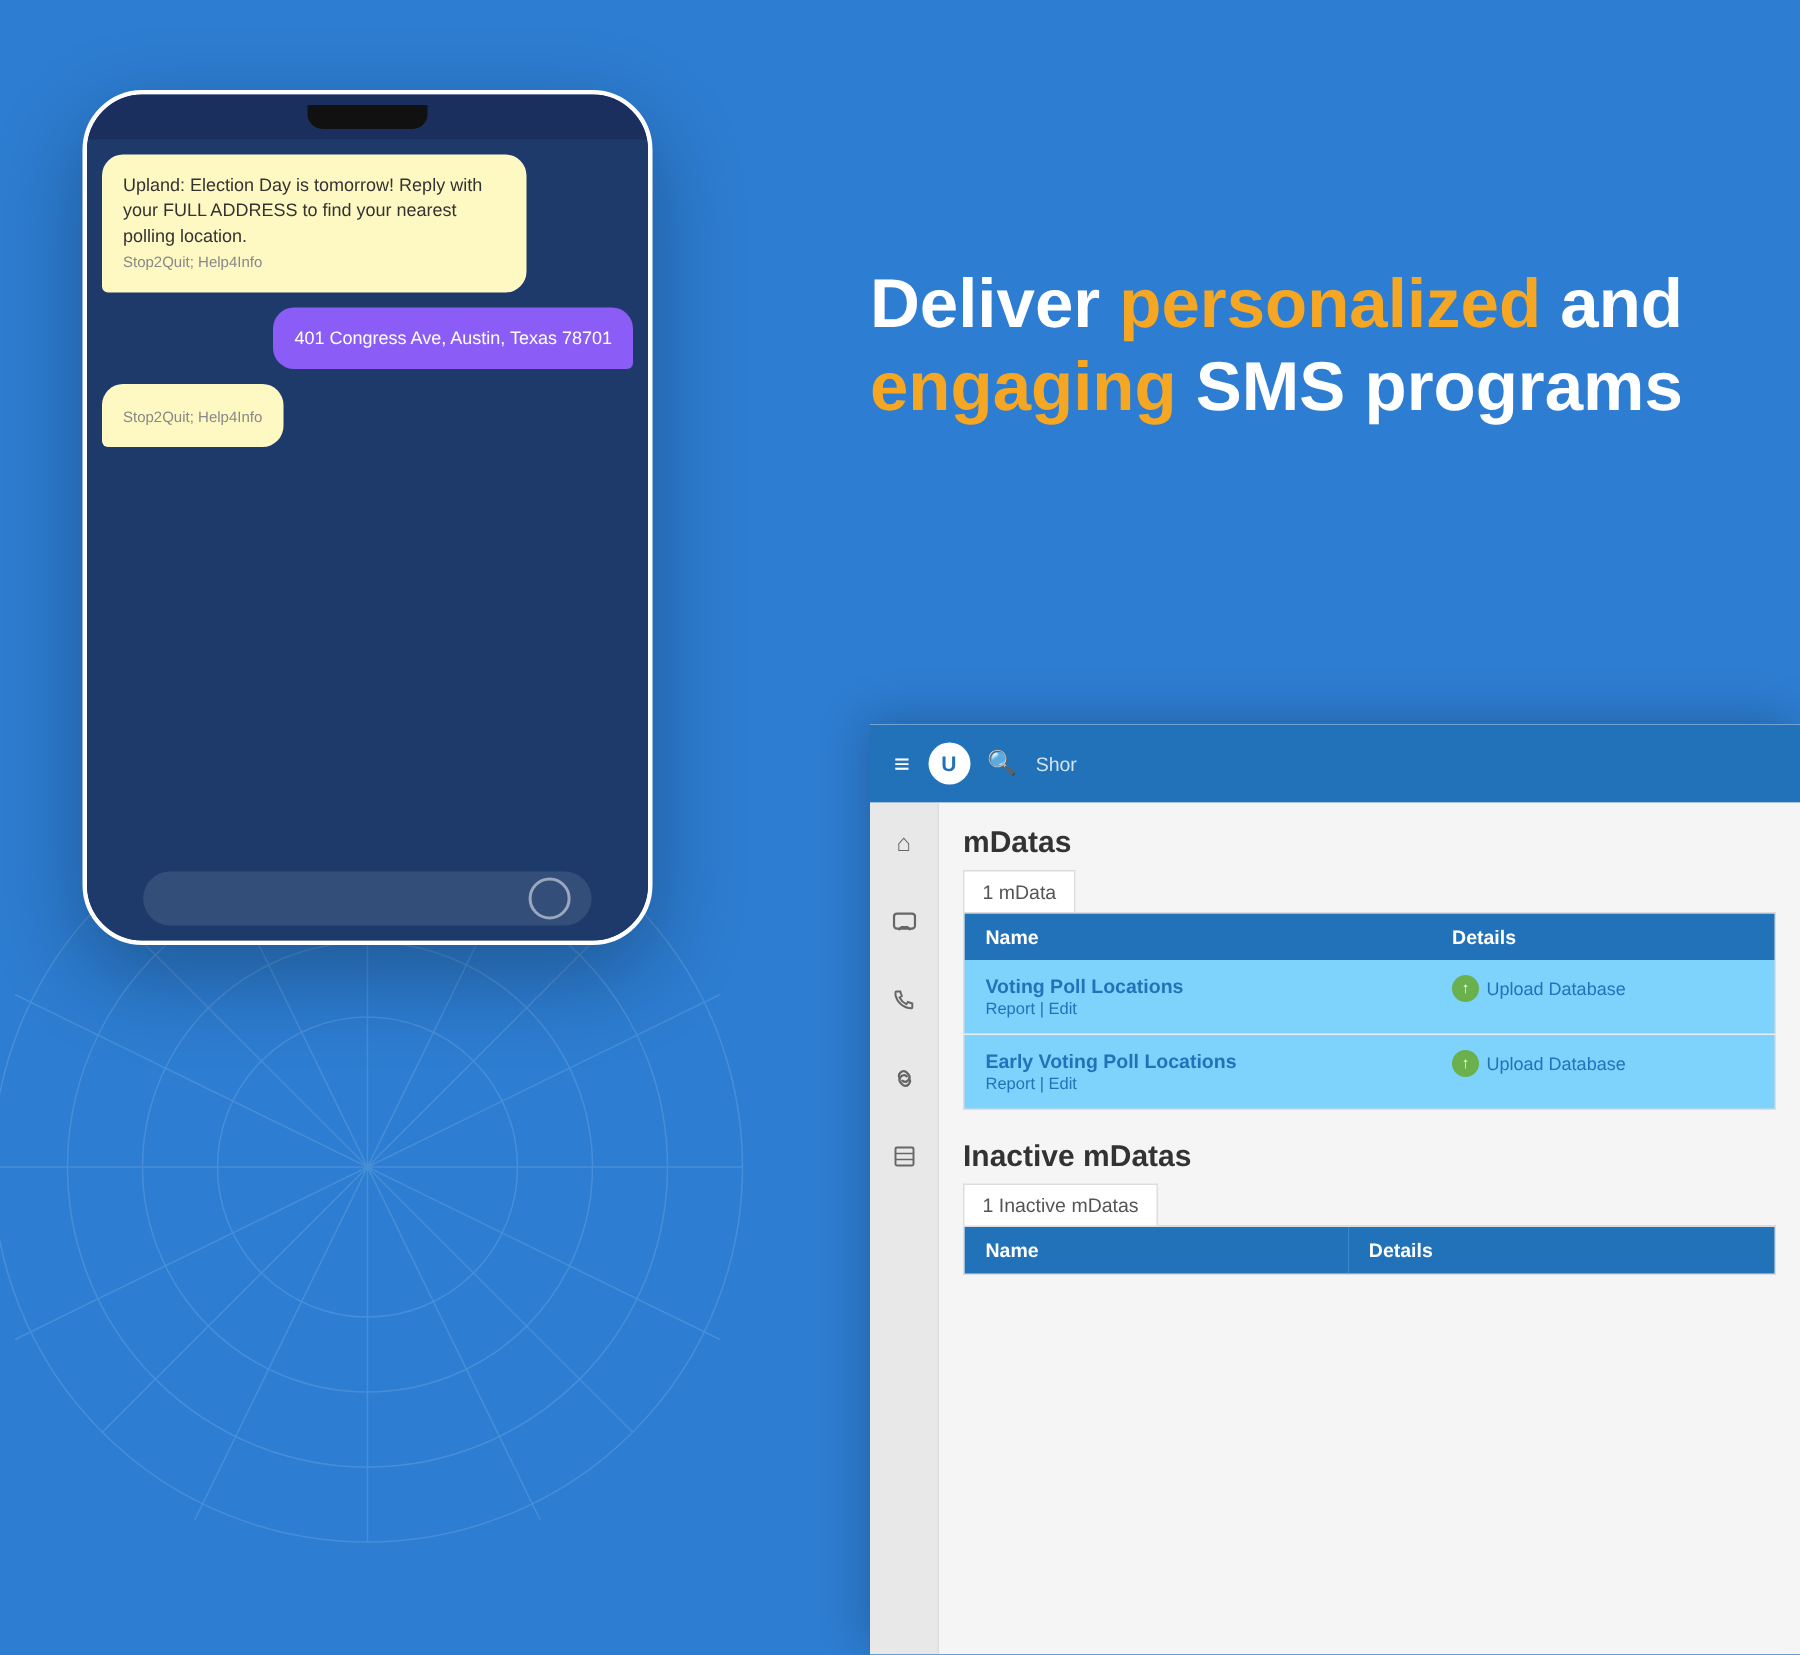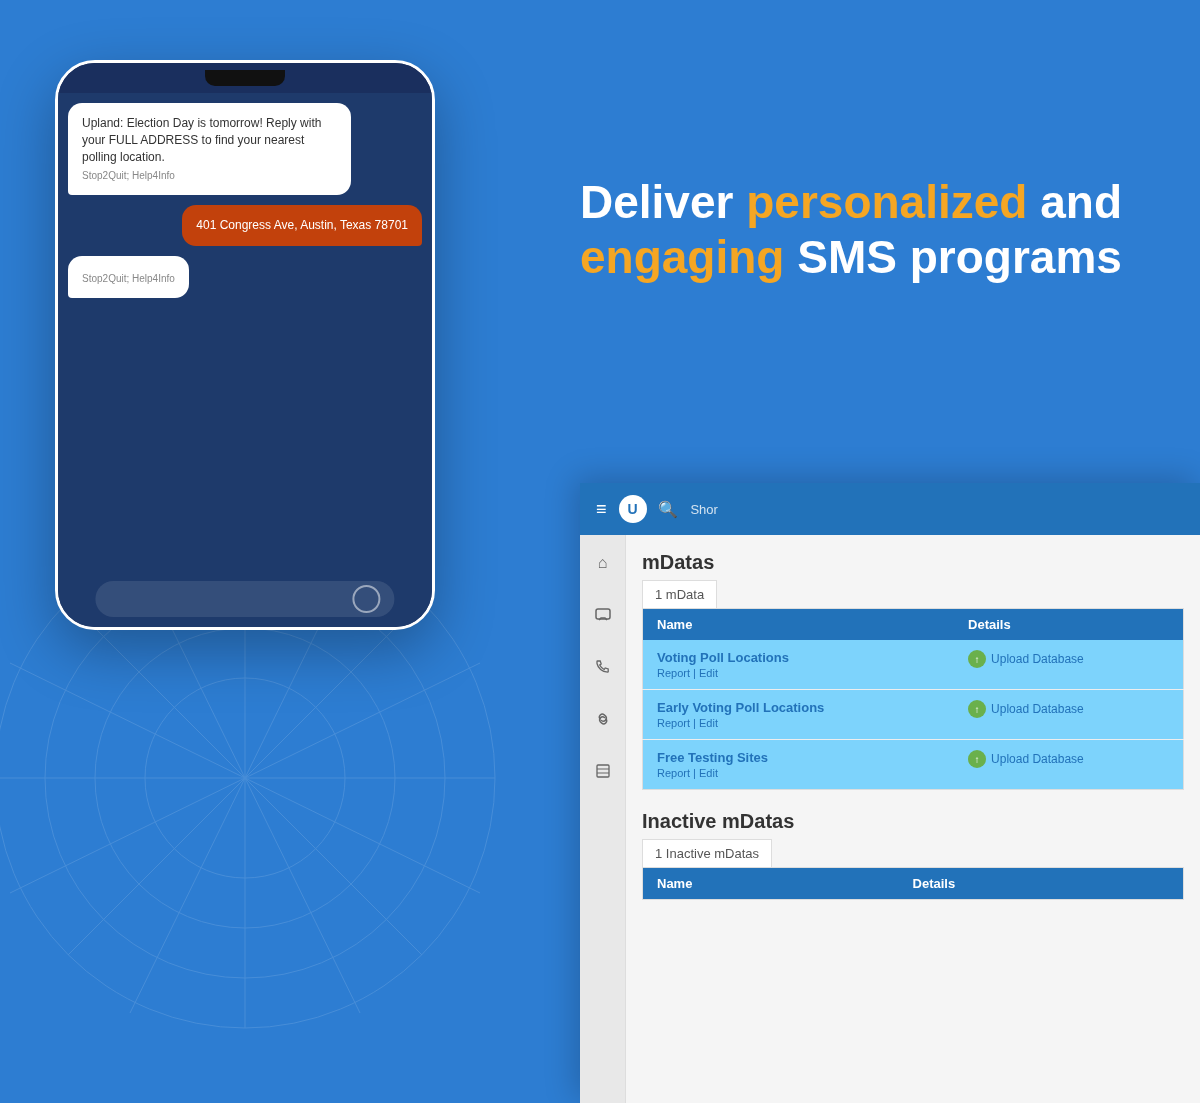--- a/index.html
+++ b/index.html
@@ -53,28 +53,28 @@
 
     .message-bubble {
       max-width: 80%;
       padding: 12px 14px;
       border-radius: 14px;
       font-size: 12px;
       line-height: 1.4;
     }
 
     .message-received {
-      background: #ffffff;
+      background: #fef9c3;
       color: #333;
       align-self: flex-start;
       border-radius: 14px 14px 14px 4px;
     }
 
     .message-sent {
-      background: #c2410c;
+      background: #8b5cf6;
       color: #fff;
       align-self: flex-end;
       border-radius: 14px 14px 4px 14px;
       text-align: right;
     }
 
     .message-footer {
       font-size: 10px;
       color: #888;
       margin-top: 4px;
@@ -472,36 +472,20 @@
                   <span>Edit</span>
                 </div>
               </td>
               <td>
                 <div class="upload-btn">
                   <div class="upload-icon">↑</div>
                   <span>Upload Database</span>
                 </div>
               </td>
             </tr>
-            <tr>
-              <td>
-                <a class="row-name-link" href="#">Free Testing Sites</a>
-                <div class="row-actions">
-                  <span>Report</span>
-                  <span> | </span>
-                  <span>Edit</span>
-                </div>
-              </td>
-              <td>
-                <div class="upload-btn">
-                  <div class="upload-icon">↑</div>
-                  <span>Upload Database</span>
-                </div>
-              </td>
-            </tr>
           </tbody>
         </table>
 
         
         <div class="inactive-section">
           <div class="section-title">Inactive mDatas</div>
           <div class="count-label">1 Inactive mDatas</div>
           <table class="data-table">
             <thead>
               <tr>

